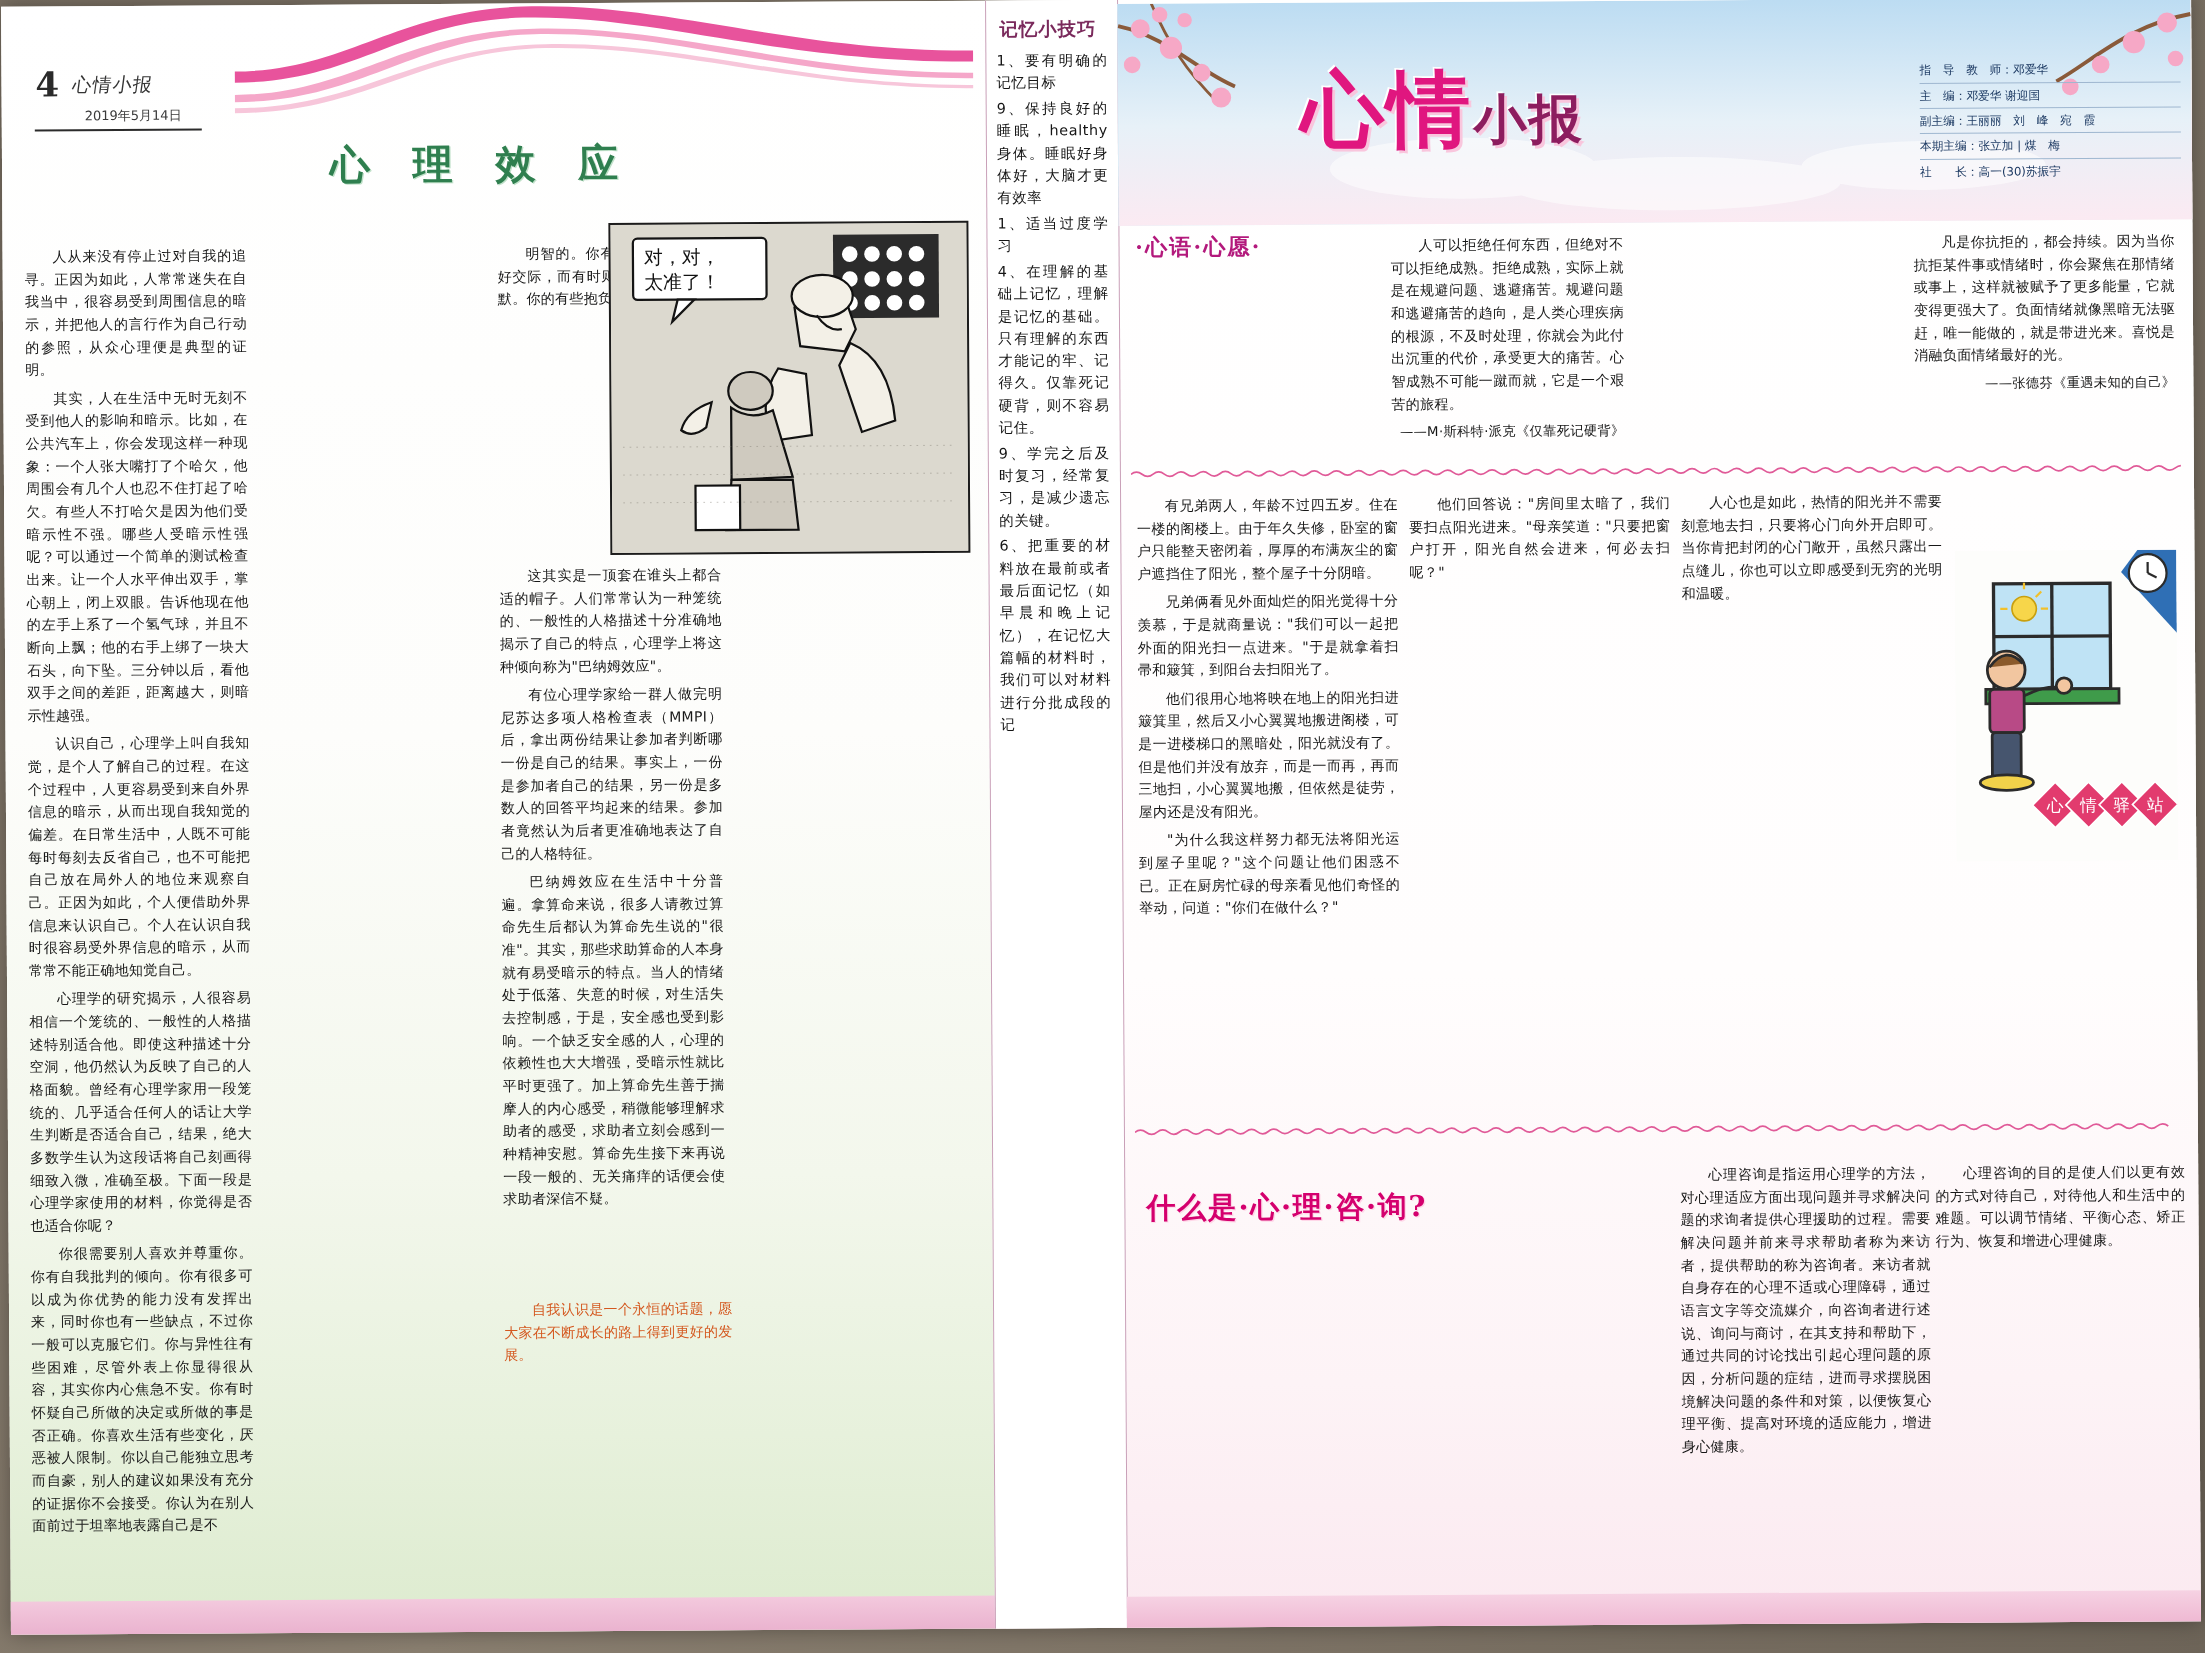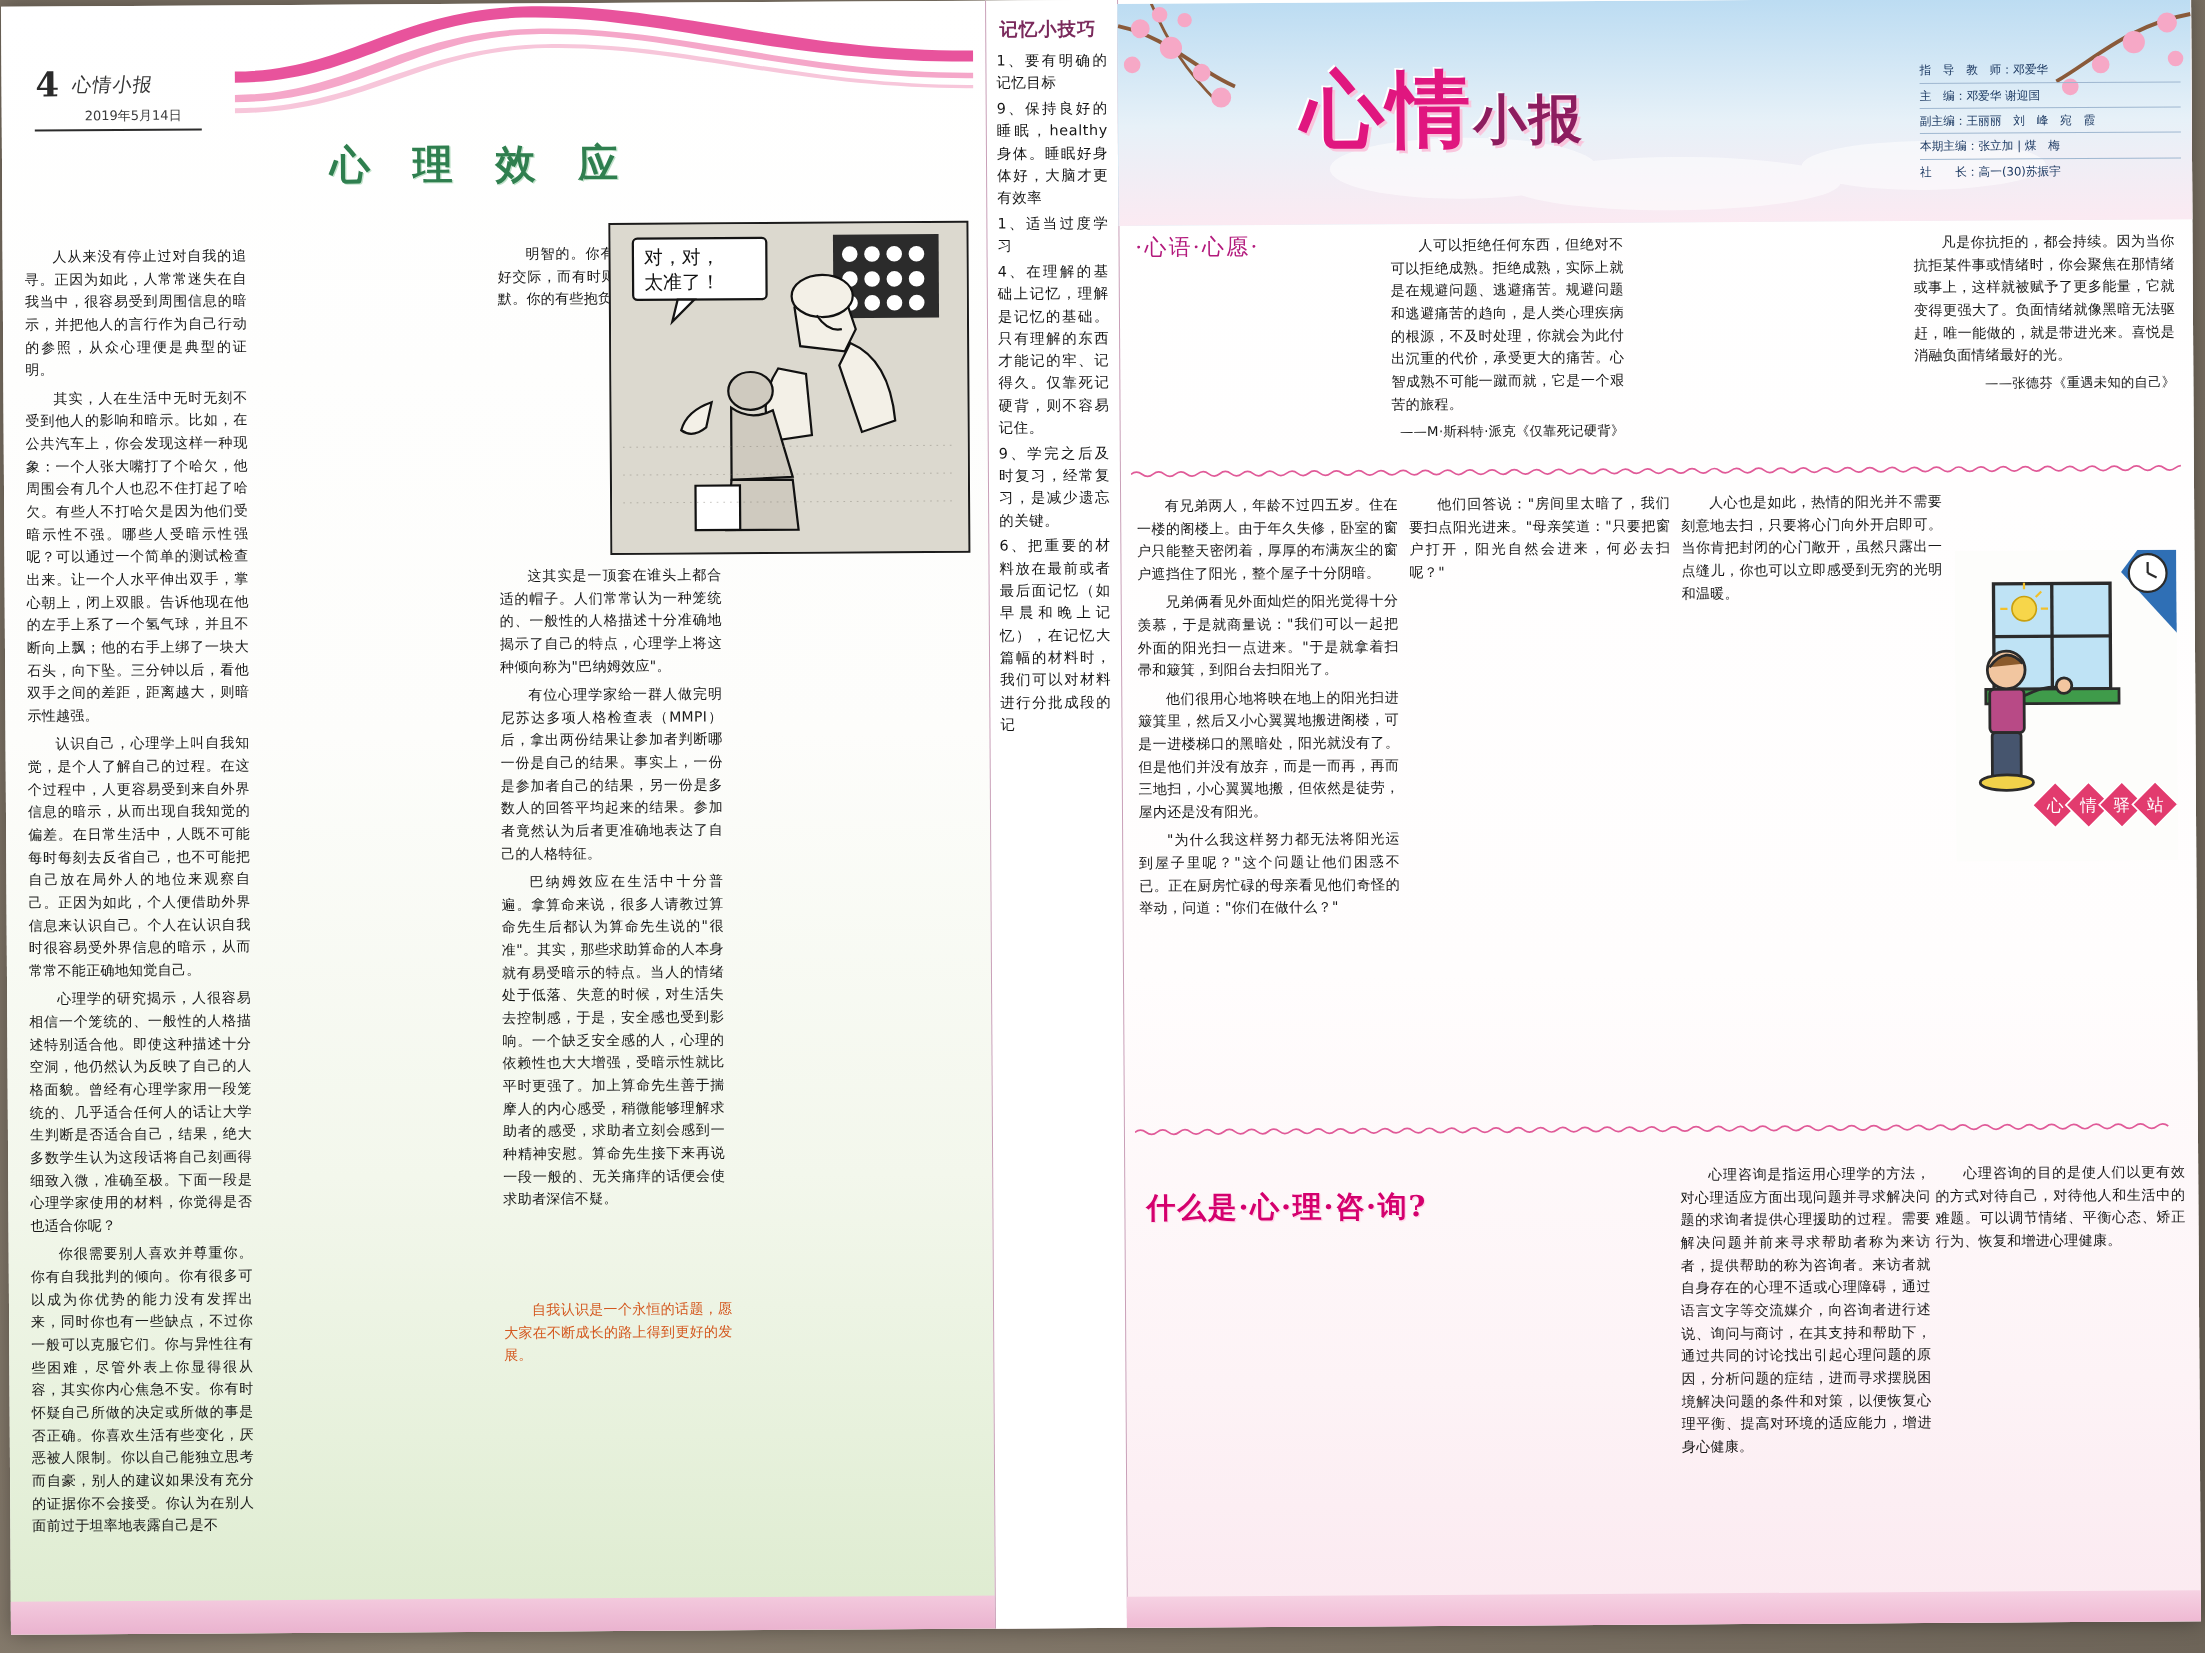--- a/index.html
+++ b/index.html
@@ -204,21 +204,21 @@
     color: #1d3a63;
     text-align: left;
   }
   .mh-credits .row { white-space: nowrap; }
   .mh-credits .line { border-bottom: 0.6px solid #9fb7d0; padding-bottom: 1.1px; margin-bottom: 2.2px;}
 
   .quote-head {
     position: absolute;
     left: 16.7px; top: 233px;
     font-size: 22px;
-    font-weight: normal;
+    font-weight: bold;
     color: #b3197c;
     letter-spacing: 2.2px;
     font-family: "DejaVu Serif", serif;
   }
   .quote-col-1 { position: absolute; left: 272px; top: 236px; width: 233px; }
   .quote-col-2 { position: absolute; left: 795px; top: 236px; width: 261px; }
   .attrib { text-align: right; font-size: 13.3px; margin-top: 5.6px; color:#161616;}
 
   .wavy-sep {
     position: absolute;

